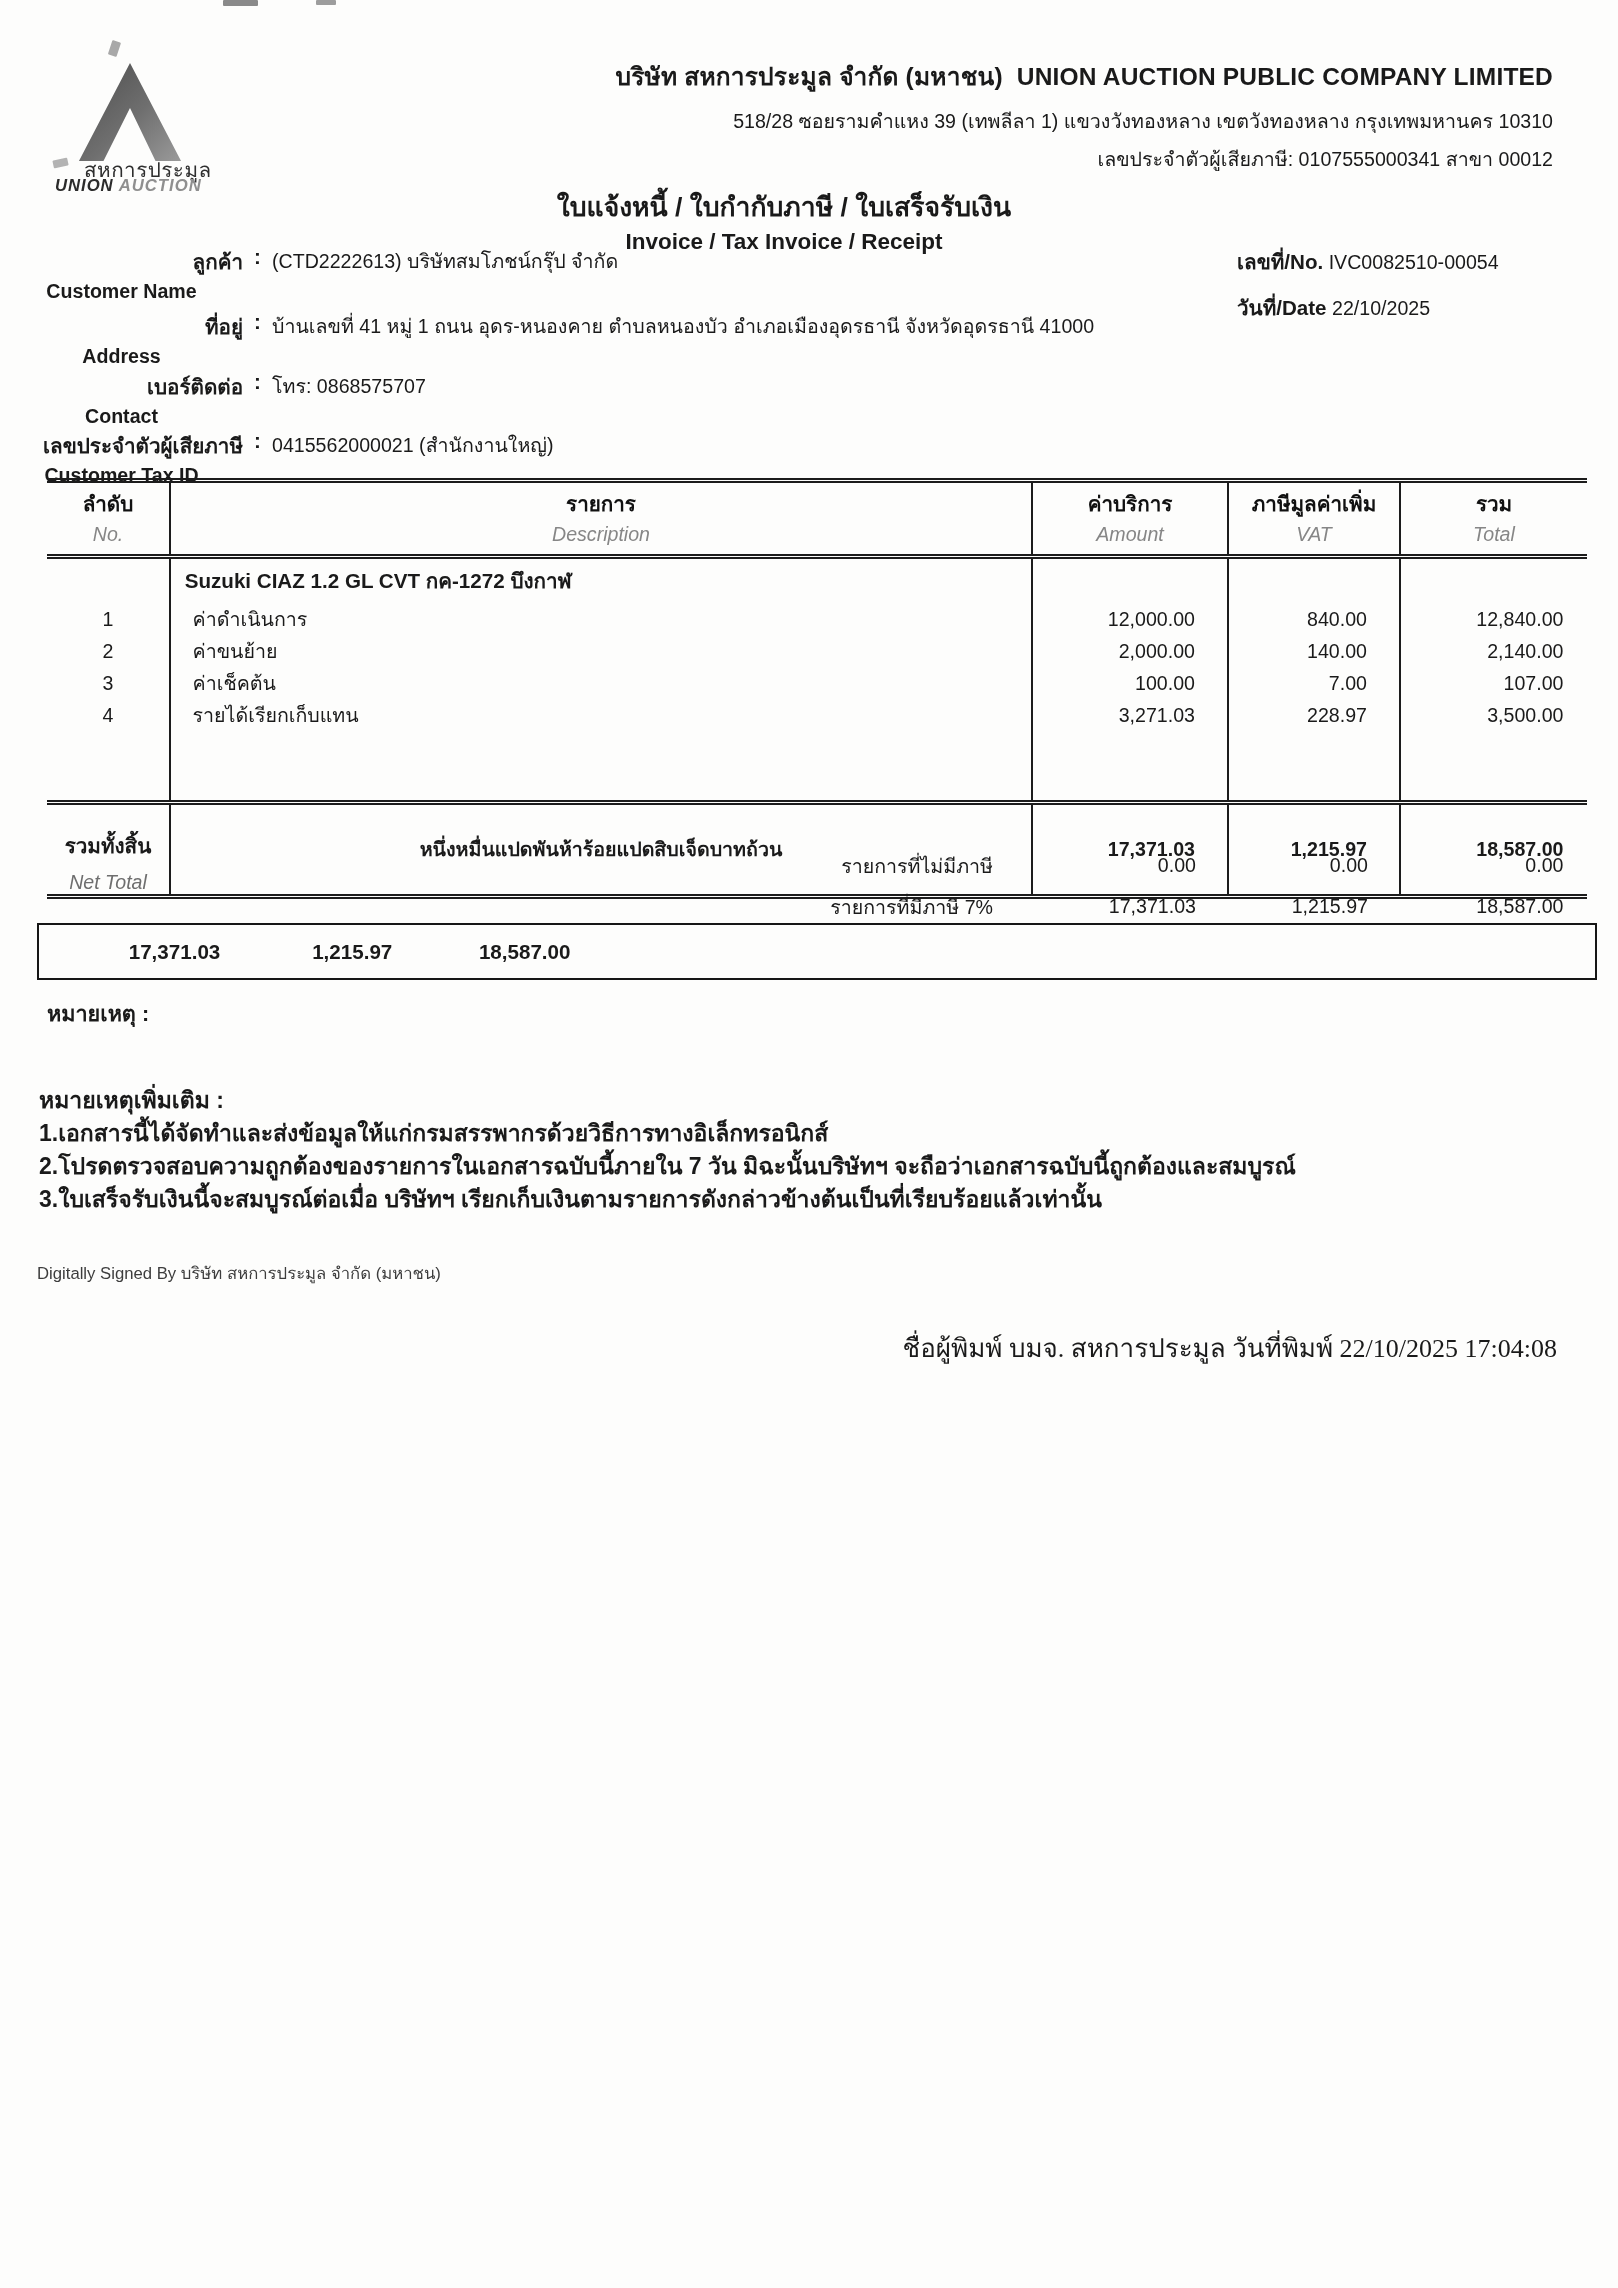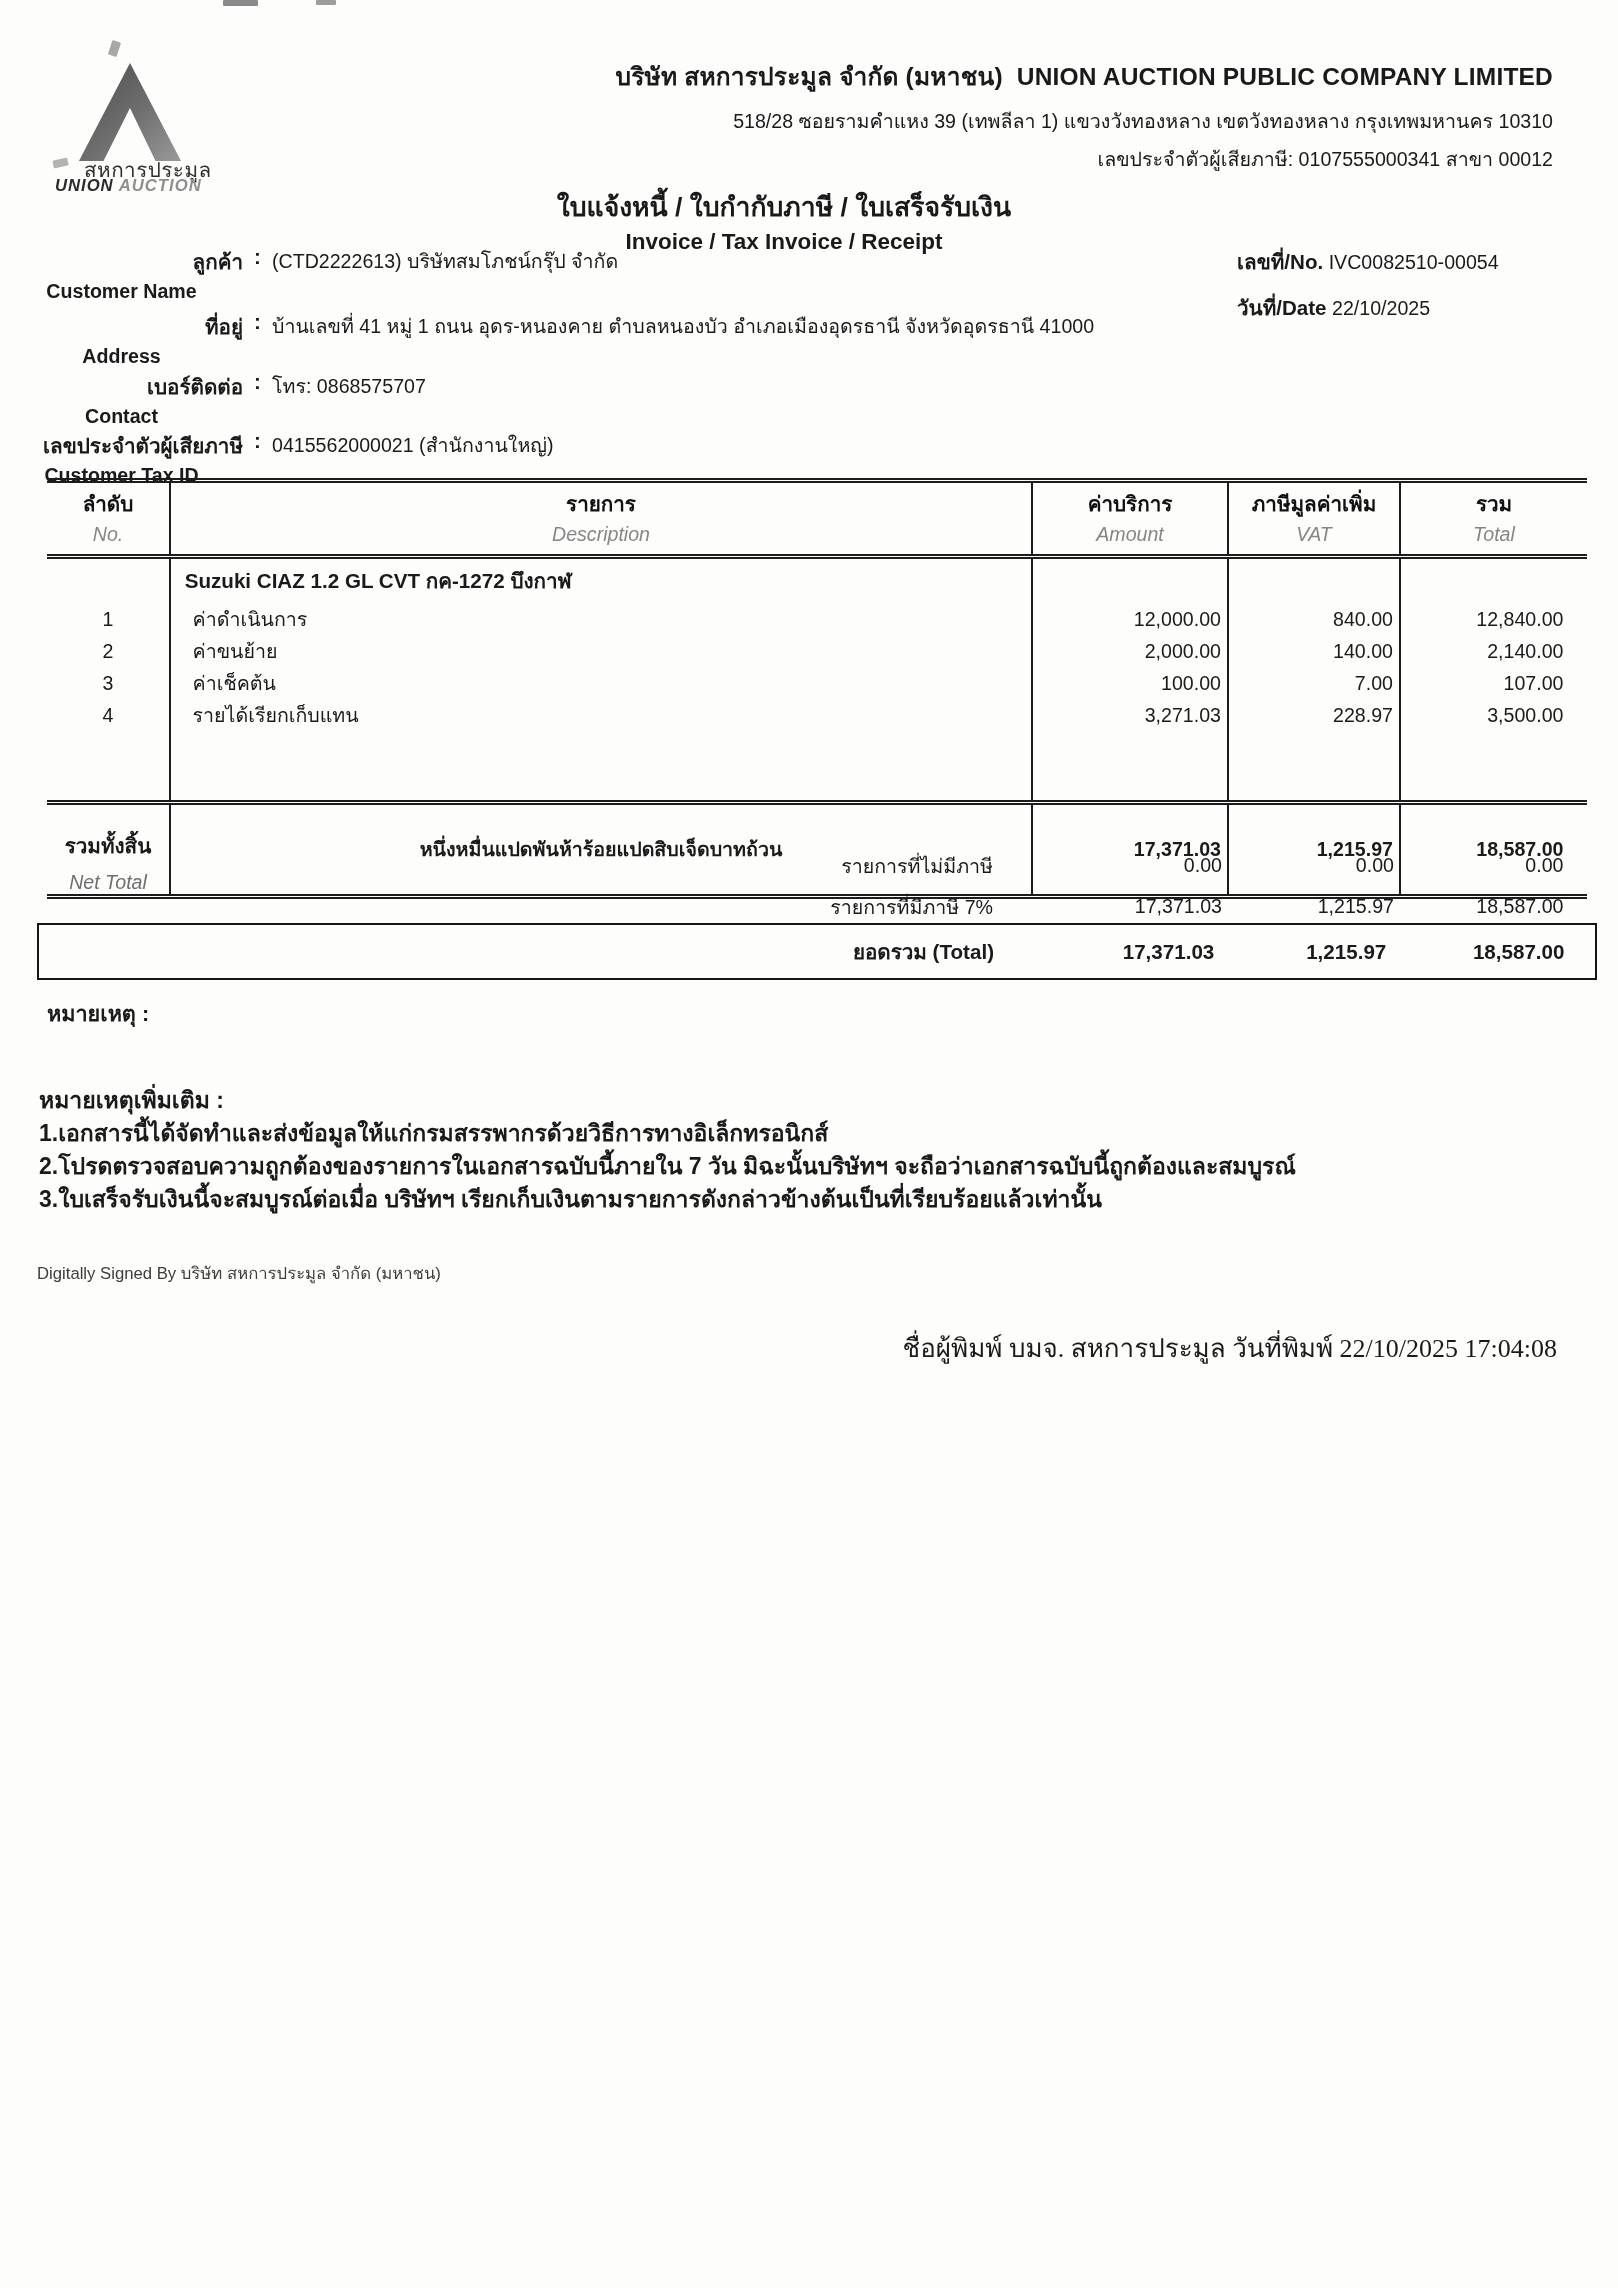--- a/index.html
+++ b/index.html
@@ -50,21 +50,21 @@
     height:65px; text-align:center; font-weight:normal; padding:3.9px 0 7.8px;
   }
   .h-th { font-size:20.6px; font-weight:bold; color:#111; }
   .h-en { font-size:19.6px; font-style:italic; color:#868686; margin-top:2.9px; }
   .vr { border-right:2px solid #1c1c1c; }
   .row-group td { height:47px; vertical-align:bottom; padding-bottom:5.9px; }
   .group-name { font-size:20.6px; font-weight:bold; padding-left:13.7px; }
   .row-item td { height:27.4px; font-size:19.6px; }
   .cell-no { text-align:center; }
   .cell-desc { padding-left:21.6px; }
-  .cell-num { text-align:right; padding-right:6px; }
+  .cell-num { text-align:right; padding-right:32px; }
   .cell-num-t { text-align:right; padding-right:23.5px; }
   .row-filler td { height:71px; }
   .invoice-table tfoot td {
     border-top:5.9px double #1c1c1c; border-bottom:5.9px double #1c1c1c; height:63px;
   }
   .nt-label { text-align:center; }
   .nt-th { font-size:20.6px; font-weight:bold;margin-top:24px; }
   .nt-en { font-size:19.6px; font-style:italic; color:#6e6e6e; margin-top:9.8px; }
   .nt-words { text-align:center; font-size:19.6px; font-weight:bold; }
   .nt-num { font-size:19.6px; font-weight:bold; }
@@ -285,21 +285,20 @@
       <td></td>
       <td class="sum-label">รายการที่มีภาษี 7%</td>
       <td class="cell-num">17,371.03</td>
       <td class="cell-num">1,215.97</td>
       <td class="cell-num-t">18,587.00</td>
     </tr>
   </tbody>
     </table>
 
   <div class="total-box">
-    <div class="tb-cell tb-label">ยอดรวม (Total)</div>
     <div class="tb-cell tb-amount">17,371.03</div>
     <div class="tb-cell tb-vat">1,215.97</div>
     <div class="tb-cell tb-total">18,587.00</div>
   </div>
 
   <div class="note-label">หมายเหตุ :</div>
 
   <div class="extra-notes">
     <div>หมายเหตุเพิ่มเติม :</div>
     <div>1.เอกสารนี้ได้จัดทำและส่งข้อมูลให้แก่กรมสรรพากรด้วยวิธีการทางอิเล็กทรอนิกส์</div>

